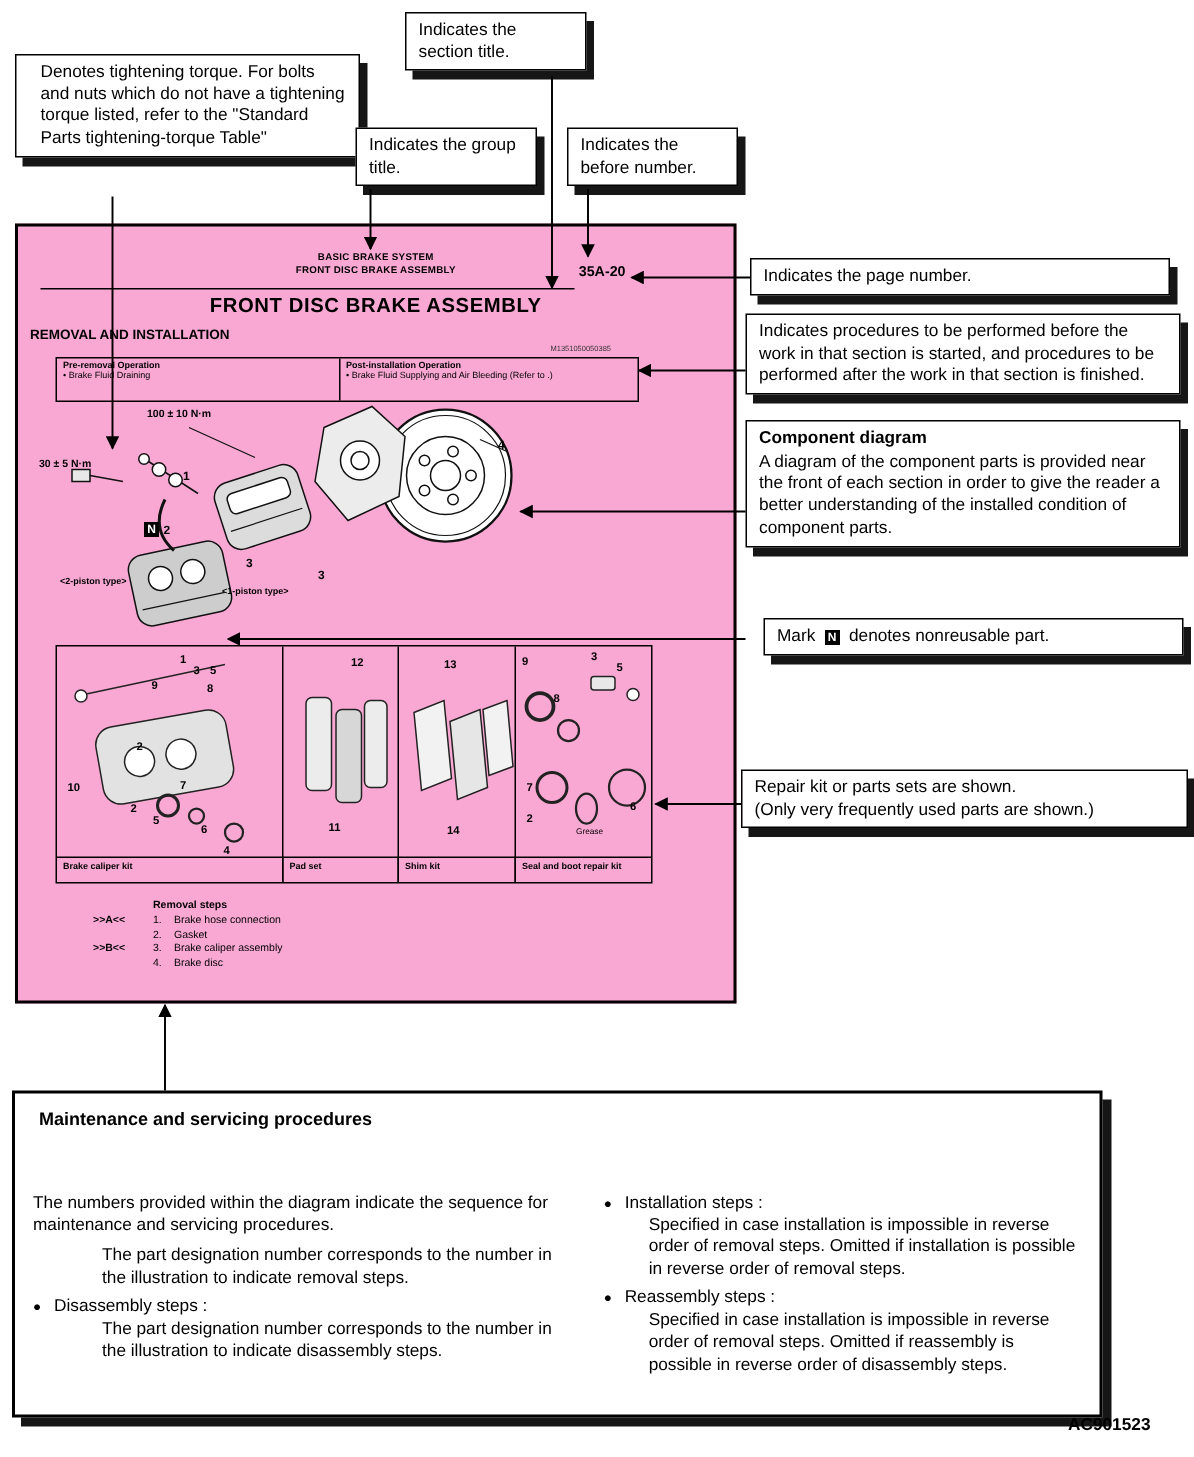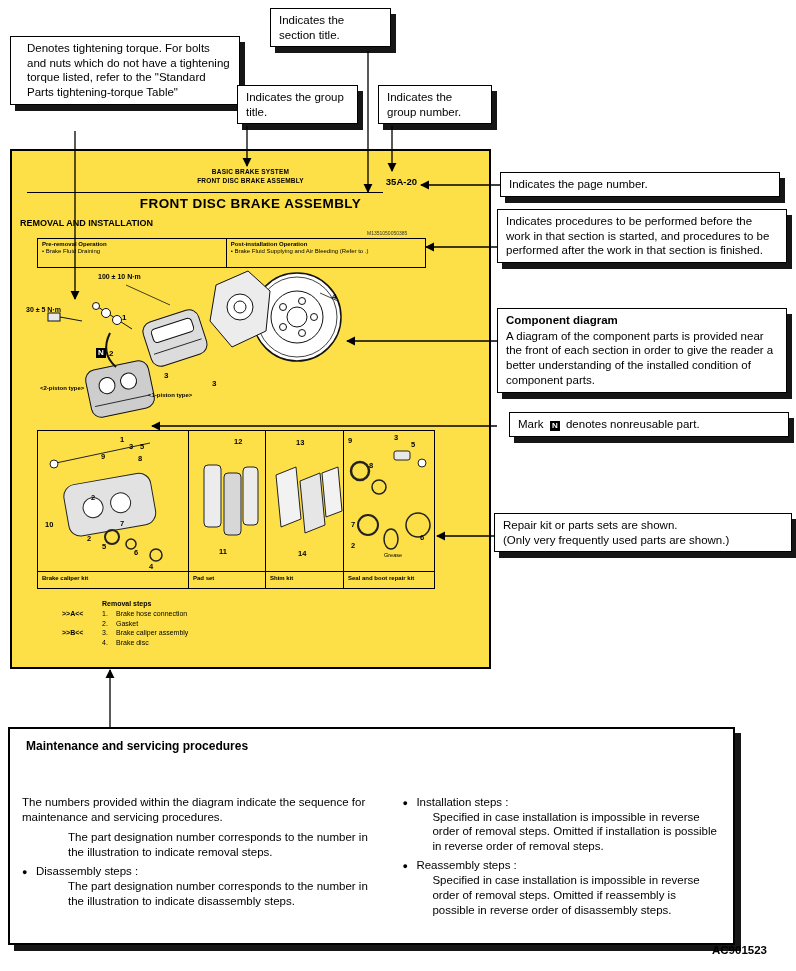--- a/index.html
+++ b/index.html
@@ -3,21 +3,21 @@
 <meta charset="utf-8">
 <style>
   html,body{margin:0;padding:0;background:#fff;}
   .canvas{position:relative;width:796px;height:971px;background:#fff;overflow:hidden;
           font-family:"Liberation Sans",sans-serif;color:#000;}
   
   .co{position:absolute;background:#fff;border:1.5px solid #000;box-shadow:5px 6px 0 #161616;
       padding:4px 8px;font-size:11.5px;line-height:1.28;}
   .pre-line{white-space:pre-line;}
   
-  .page{position:absolute;left:10px;top:149px;width:477px;height:516px;border:2px solid #000;background:#fde047;}
+  .page{position:absolute;left:10px;top:149px;width:477px;height:516px;border:2px solid #000;background:#f9a8d4;}
   .page *{position:absolute;}
   .hdr{left:0;top:17px;width:100%;text-align:center;font-size:6.5px;font-weight:bold;line-height:1.35;letter-spacing:.2px;}
   .pageno{right:72px;top:25px;font-size:9.5px;font-weight:bold;}
   .hdr-rule{left:15px;top:41px;width:356px;border-top:1.5px solid #000;height:0;}
   .ptitle{left:0;top:45px;width:100%;text-align:center;font-size:13.5px;font-weight:bold;letter-spacing:.4px;}
   .subsec{left:8px;top:67px;font-size:9px;font-weight:bold;}
   .doccode{left:355px;top:79px;font-size:5px;color:#333;}
   .ops{left:25px;top:87px;width:387px;height:28px;border:1px solid #000;display:flex;position:absolute;}
   .ops .cell{position:relative;flex:0 0 48.5%;padding:2px 4px;box-sizing:border-box;}
   .ops .cell+.cell{flex:1 1 auto;border-left:1px solid #000;}
@@ -62,25 +62,25 @@
   svg{display:block;}
 </style>
 </head>
 <body>
 
 <div class="canvas">
 
   <div class="co" style="left:10px;top:36px;width:204px;padding-left:16px;">Denotes tightening torque. For bolts and nuts which do not have a tightening torque listed, refer to the "Standard Parts tightening-torque Table"</div>
   <div class="co" style="left:270px;top:8px;width:103px;">Indicates the section title.</div>
   <div class="co" style="left:237px;top:85px;width:103px;">Indicates the group title.</div>
-  <div class="co" style="left:378px;top:85px;width:96px;">Indicates the group number.</div>
+  <div class="co" style="left:378px;top:85px;width:96px;">Indicates the before number.</div>
 
   <div class="co" style="left:500px;top:172px;width:262px;">Indicates the page number.</div>
   <div class="co" style="left:497px;top:209px;width:272px;">Indicates procedures to be performed before the work in that section is started, and procedures to be performed after the work in that section is finished.</div>
-  <div class="co" style="left:497px;top:308px;width:272px;">
+  <div class="co" style="left:497px;top:280px;width:272px;">
     <span class="cd-title">Component diagram</span>
     <span>A diagram of the component parts is provided near the front of each section in order to give the reader a better understanding of the installed condition of component parts.</span>
   </div>
   <div class="co" style="left:497px;top:412px;width:262px;margin-left:12px;">
     <span>Mark</span>
     <span class="nbox" style="margin:0 3px;">N</span>
     <span>denotes nonreusable part.</span>
   </div>
   <div class="co pre-line" style="left:494px;top:513px;width:280px;">Repair kit or parts sets are shown.
 (Only very frequently used parts are shown.)</div>

